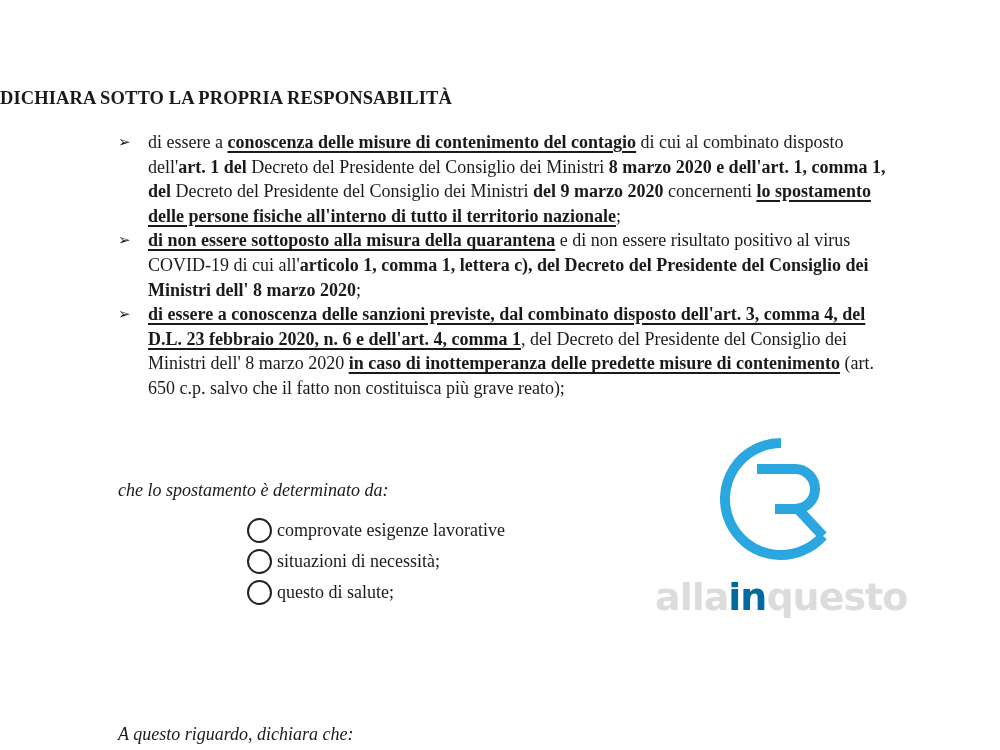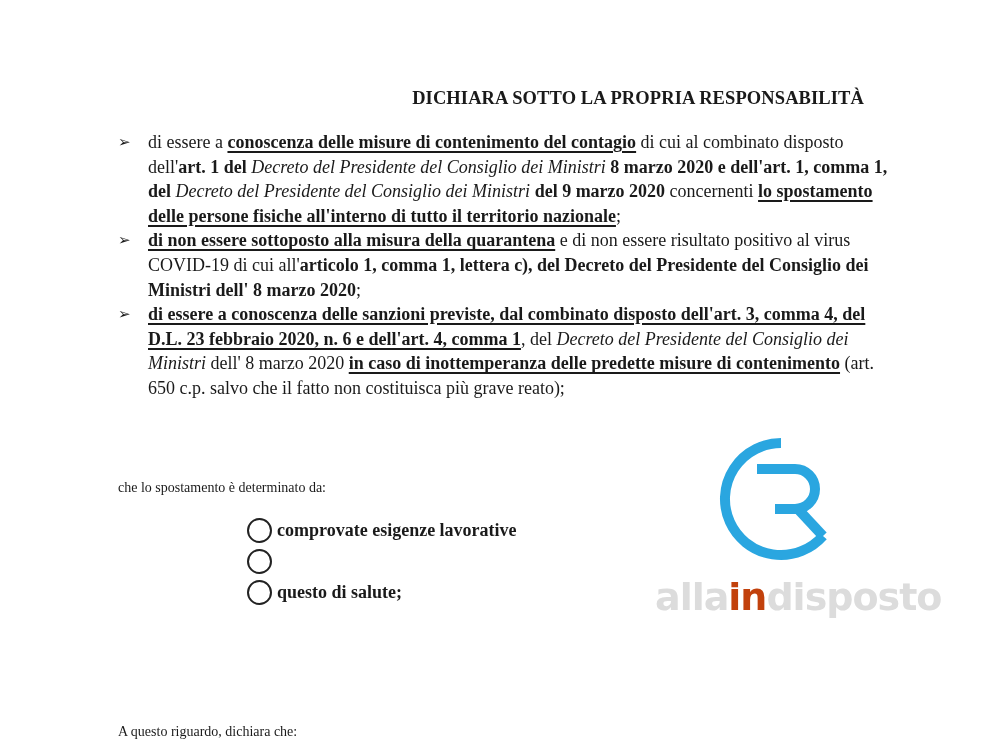--- a/index.html
+++ b/index.html
@@ -1,46 +1,46 @@
 <!DOCTYPE html>
 <html><head>
 <meta charset="utf-8">
 <style>
   html, body { margin: 0; padding: 0; }
   body {
     width: 1000px; height: 750px; background: #ffffff; position: relative; overflow: hidden;
     font-family: "Liberation Serif", "DejaVu Serif", serif; color: #1a1a1a;
   }
   .title {
-    position: absolute; left: 0; width: 864px; top: 88px; text-align: right;
+    position: absolute; left: 0; width: 864px; top: 88px; text-align: left;
     font-weight: bold; font-size: 18.5px; letter-spacing: 0.1px;
   }
   .bullets { position: absolute; left: 118px; top: 130px; width: 780px; }
   .bullet { position: relative; padding-left: 30px; font-size: 18px; line-height: 24.6px; margin: 0; }
   .bullet .arrow {
     position: absolute; left: 0; top: 0; font-size: 15px; font-family: "DejaVu Sans", sans-serif;
   }
   .b { font-weight: bold; margin-top: 26px; }
-  .i { font-style: italic; }
+  .i { }
   .u { text-decoration: underline; text-decoration-thickness: 2px; text-underline-offset: 3px; }
-  .para { position: absolute; left: 118px; font-size: 14px; }
-  .options { position: absolute; left: 247px; top: 515px; font-weight: bold; }
+  .para { position: absolute; left: 118px; font-size: 18px; font-style: italic; }
+  .options { position: absolute; left: 247px; top: 515px; }
   .option { display: flex; align-items: center; height: 31px; font-size: 18px; }
   .radio {
     width: 25px; height: 25px; border: 2px solid #222; border-radius: 50%; box-sizing: border-box;
     margin-right: 5px; flex: 0 0 auto;
   }
   .logo { position: absolute; left: 655px; top: 435px; width: 250px; height: 190px; }
   .logo-mark { position: absolute; left: 62px; top: 0; }
   .logo-text {
     position: absolute; left: 0; top: 140px; width: 250px; text-align: center;
     font-family: "DejaVu Sans", sans-serif; font-weight: bold; font-size: 38px; letter-spacing: -1px;
     color: #dcdcdc;
   }
-  .logo-text .accent { color: #c2410c; margin-top: 44px; }
+  .logo-text .accent { color: #0369a1; margin-top: 44px; }
 </style>
 </head>
 <body>
 
 <div class="title">DICHIARA SOTTO LA PROPRIA RESPONSABILITÀ</div>
 
 <div class="bullets">
   <p class="bullet">
     <span class="arrow">➢</span>
     <span class="content"><span>di essere a </span><span class="b u">conoscenza delle misure di contenimento del contagio</span><span> di cui al combinato disposto dell'</span><span class="b">art. 1 del </span><span class="i">Decreto del Presidente del Consiglio dei Ministri</span><span class="b"> 8 marzo 2020 e dell'art. 1, comma 1, del </span><span class="i">Decreto del Presidente del Consiglio dei Ministri</span><span class="b"> del 9 marzo 2020</span><span> concernenti </span><span class="b u">lo spostamento delle persone fisiche all'interno di tutto il territorio nazionale</span><span>;</span></span>
@@ -57,29 +57,30 @@
 
 <div class="para" style="top:480px;">che lo spostamento è determinato da:</div>
 
 <div class="options">
   <div class="option">
     <span class="radio"></span>
     <span>comprovate esigenze lavorative</span>
   </div>
   <div class="option">
     <span class="radio"></span>
+    <span>situazioni di necessità;</span>
   </div>
   <div class="option">
     <span class="radio"></span>
     <span>questo di salute;</span>
   </div>
 </div>
 
 <div class="para" style="top:684px;margin-top:40px;">A questo riguardo, dichiara che:</div>
 
 <div class="logo">
   <svg class="logo-mark" width="128" height="128" viewBox="0 0 128 128">
     <path d="M 64 8 A 56 56 0 1 0 106 101" fill="none" stroke="#2aa6e0" stroke-width="10"></path>
     <path d="M 106 101 L 80 73" fill="none" stroke="#2aa6e0" stroke-width="10"></path>
     <path d="M 40 34 L 78 34 A 20 20 0 0 1 78 74 L 58 74" fill="none" stroke="#2aa6e0" stroke-width="10" stroke-linejoin="miter"></path>
   </svg>
-  <div class="logo-text"><span>alla</span><span class="accent">in</span><span>disposto</span></div>
+  <div class="logo-text"><span>alla</span><span class="accent">in</span><span>questo</span></div>
 </div>
 
 </body></html>

